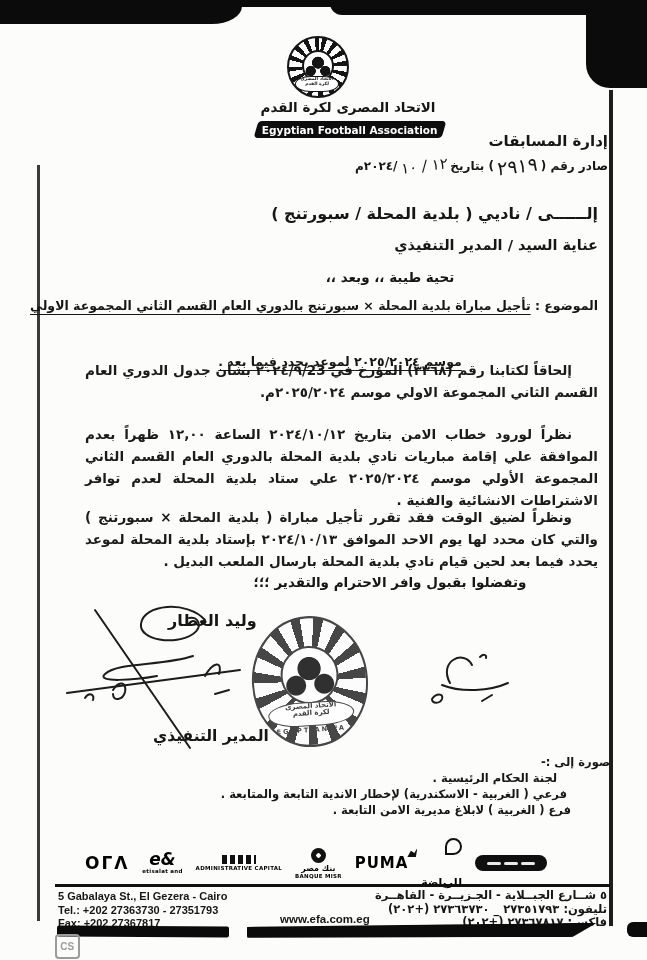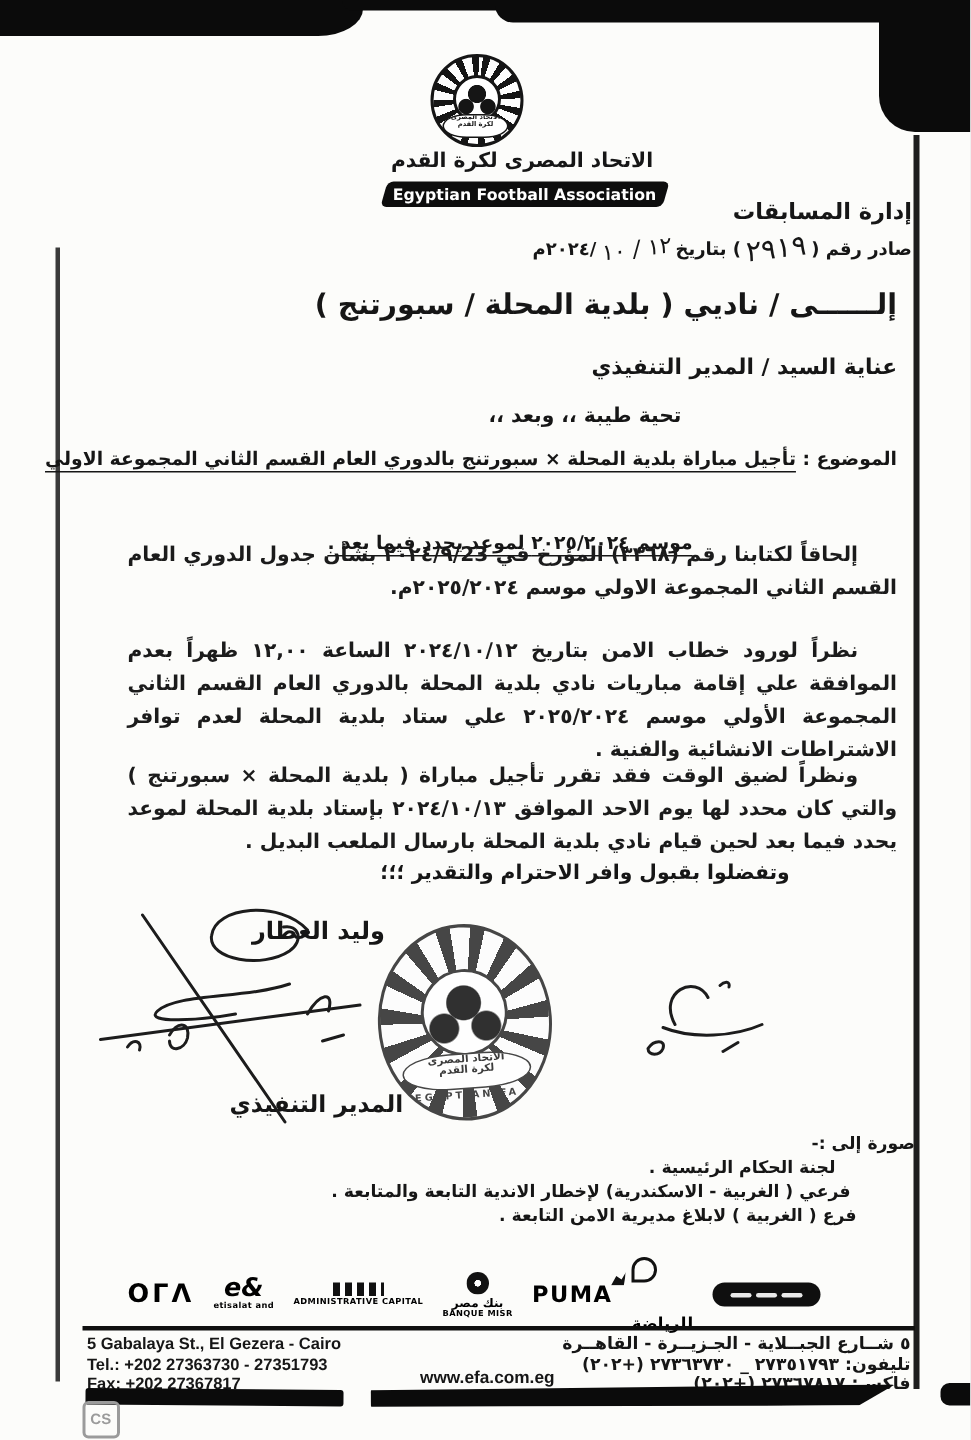--- a/index.html
+++ b/index.html
@@ -37,21 +37,21 @@
         transform:skewX(-16deg);display:flex;align-items:center;justify-content:center;}
   #org-banner span{transform:skewX(16deg);color:#fff;font-size:10.5px;font-weight:bold;white-space:nowrap;}
   
   #dept-name{right:39px;top:132px;font-size:15px;}
   #ref-line{right:39px;top:148px;height:36px;display:flex;align-items:center;direction:rtl;font-size:12px;}
   .hand{display:inline-block;font-size:19px;font-weight:normal;transform:rotate(-7deg) skewX(-6deg);
         margin:0 3px;letter-spacing:1px;}
   .hand-sm{font-size:15px;}
   
   .line-r{right:49px;text-align:right;}
-  #to-line{top:192px;font-size:19px;white-space:nowrap;}
+  #to-line{top:204px;font-size:16px;white-space:nowrap;}
   #attention-line{top:237px;font-size:14.5px;white-space:nowrap;}
   #greeting{left:180px;right:47px;top:269px;text-align:center;font-size:13.5px;}
   #subject-1{top:298px;font-size:12.5px;white-space:nowrap;}
   #subject-2{left:80px;right:47px;top:325px;text-align:center;font-size:12.5px;margin-top:29px;}
   .u{text-decoration:underline;text-underline-offset:4px;}
   .para{right:49px;left:85px;direction:rtl;text-align:justify;font-size:13.5px;font-weight:bold;
         line-height:1.63;color:#1b1b1b;text-indent:26px;}
   #para-1{top:359px;}
   #para-2{top:423px;}
   #para-3{top:506px;}
@@ -82,21 +82,21 @@
   .sp-ora{font-size:17px;font-weight:bold;letter-spacing:2px;}
   .sp-ea{font-size:17px;font-weight:bold;font-style:italic;line-height:.9;}
   .sp-sub{font-size:5.5px;font-weight:bold;letter-spacing:.3px;}
   .sp-acud-bars{width:34px;height:9px;background:repeating-linear-gradient(90deg,#111 0 5px,#fff 5px 8px);margin-bottom:1px;}
   .sp-bm-circ{width:15px;height:15px;border-radius:50%;background:#111;
         background-image:radial-gradient(circle at 50% 50%,#fff 0 20%,transparent 22%);margin-bottom:1px;}
   .sp-bm-ar{font-size:8px;font-weight:bold;direction:rtl;}
   .sp-puma{font-size:15px;font-weight:bold;letter-spacing:1px;position:relative;}
   .sp-puma i{position:absolute;right:-9px;top:-6px;width:10px;height:9px;background:#111;font-style:normal;
         clip-path:polygon(0 100%,35% 30%,70% 55%,100% 0,85% 100%);}
-  .sp-sport{display:flex;align-items:flex-end;gap:21px;direction:rtl;}
+  .sp-sport{display:flex;align-items:flex-start;gap:21px;direction:rtl;}
   .sp-sport .knot{width:13px;height:13px;border:2.5px solid #111;border-radius:50% 50% 50% 0;}
   .sp-sport span{font-size:11px;font-weight:bold;}
   .sp-dark{width:72px;height:16px;background:#0f0f0f;border-radius:8px;display:flex;align-items:center;
         justify-content:center;gap:3px;}
   .sp-dark i{display:block;width:14px;height:3px;background:#e9e9e9;border-radius:2px;}
   
   #footer-rule{left:55px;top:884px;width:555px;height:3px;background:#101010;}
   #footer-en{left:58px;top:890px;font-size:11px;font-weight:bold;line-height:13.5px;font-family:"Liberation Sans",sans-serif;}
   #footer-ar{right:40px;top:889px;direction:rtl;text-align:right;font-size:11.5px;font-weight:bold;line-height:13.5px;}
   #website{left:280px;top:913px;font-size:11.5px;font-weight:bold;font-family:"Liberation Sans",sans-serif;}

